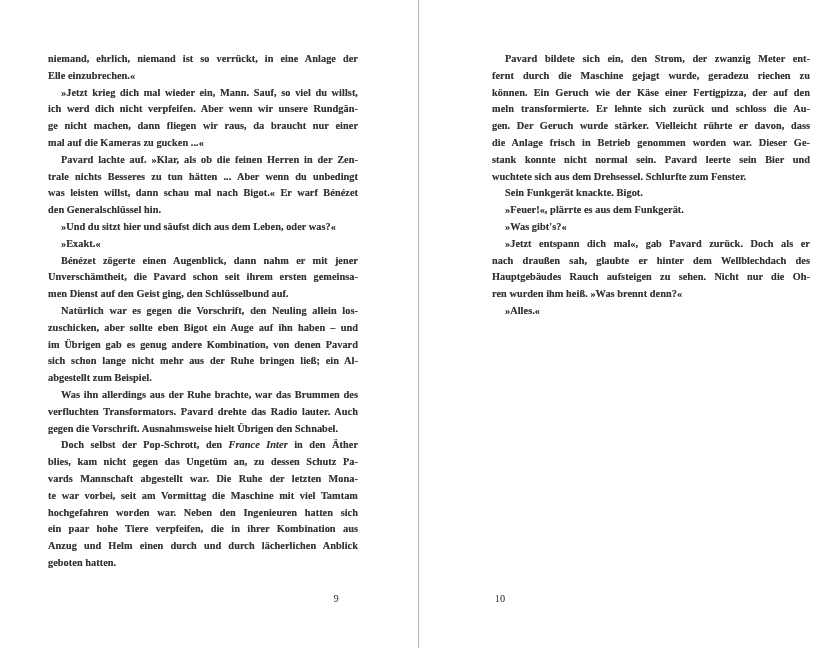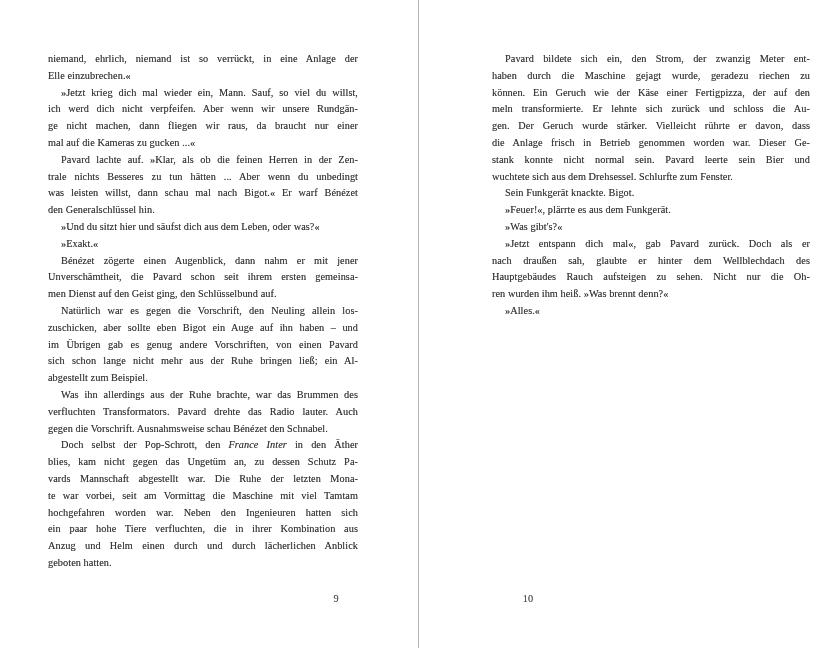--- a/index.html
+++ b/index.html
@@ -31,41 +31,41 @@
     position: absolute;
     top: 51px;
     color: var(--text, #363431);
     font-size: 10.3px;
     line-height: 16.8px;
     letter-spacing: 0.05px;
     text-shadow: 0 0 0.4px rgba(54, 52, 49, 0.55);
   }
   #left-col  { left: 48px;  width: 310px; }
   #right-col { left: 492px; width: 318px; }
-  .para { margin: 0; padding: 0; }
+  .para { margin: 0; padding: 0; font-weight: bold; }
   .line {
     text-align: justify;
     text-align-last: justify;
     overflow: hidden;
     white-space: normal;
   }
   .line.last { text-align-last: left; }
   .line.indent { padding-left: 13px; }
   .page-num {
     position: absolute;
     top: 593px;
     width: 28px;
     text-align: center;
     color: var(--pagenum, #4a4a4a);
     font-size: 10.3px;
     line-height: 12px;
     text-shadow: 0 0 0.4px rgba(74, 74, 74, 0.5);
   }
   #left-num  { left: 322px; }
-  #right-num { left: 514px; }
+  #right-num { left: 486px; }
 </style>
 </head>
 <body>
 
 <div class="spread">
 
   <div class="text-col" id="left-col">
       <div class="para">
         <div class="line">niemand, ehrlich, niemand ist so verrückt, in eine Anlage der</div>
         <div class="line last">Elle einzubrechen.«</div>
@@ -89,49 +89,49 @@
         <div class="line last indent">»Exakt.«</div>
       </div>
       <div class="para">
         <div class="line indent">Bénézet zögerte einen Augenblick, dann nahm er mit jener</div>
         <div class="line">Unverschämtheit, die Pavard schon seit ihrem ersten gemeinsa-</div>
         <div class="line last">men Dienst auf den Geist ging, den Schlüsselbund auf.</div>
       </div>
       <div class="para">
         <div class="line indent">Natürlich war es gegen die Vorschrift, den Neuling allein los-</div>
         <div class="line">zuschicken, aber sollte eben Bigot ein Auge auf ihn haben – und</div>
-        <div class="line">im Übrigen gab es genug andere Vorschriften, von einen Pavard</div>
+        <div class="line">im Übrigen gab es genug andere Kombination, von denen Pavard</div>
         <div class="line">sich schon lange nicht mehr aus der Ruhe bringen ließ; ein Al-</div>
         <div class="line last">abgestellt zum Beispiel.</div>
       </div>
       <div class="para">
         <div class="line indent">Was ihn allerdings aus der Ruhe brachte, war das Brummen des</div>
         <div class="line">verfluchten Transformators. Pavard drehte das Radio lauter. Auch</div>
-        <div class="line last">gegen die Vorschrift. Ausnahmsweise schau Bénézet den Schnabel.</div>
+        <div class="line last">gegen die Vorschrift. Ausnahmsweise hielt Übrigen den Schnabel.</div>
       </div>
       <div class="para">
         <div class="line indent">Doch selbst der Pop-Schrott, den <i>France Inter</i> in den Äther</div>
         <div class="line">blies, kam nicht gegen das Ungetüm an, zu dessen Schutz Pa-</div>
         <div class="line">vards Mannschaft abgestellt war. Die Ruhe der letzten Mona-</div>
         <div class="line">te war vorbei, seit am Vormittag die Maschine mit viel Tamtam</div>
         <div class="line">hochgefahren worden war. Neben den Ingenieuren hatten sich</div>
-        <div class="line">ein paar hohe Tiere verfluchten, die in ihrer Kombination aus</div>
+        <div class="line">ein paar hohe Tiere verpfeifen, die in ihrer Kombination aus</div>
         <div class="line">Anzug und Helm einen durch und durch lächerlichen Anblick</div>
         <div class="line last">geboten hatten.</div>
       </div>
     </div>
 
   <div class="page-num" id="left-num">9</div>
 
   <div class="gutter-divider"></div>
 
   <div class="text-col" id="right-col">
       <div class="para">
         <div class="line indent">Pavard bildete sich ein, den Strom, der zwanzig Meter ent-</div>
-        <div class="line">haben durch die Maschine gejagt wurde, geradezu riechen zu</div>
+        <div class="line">fernt durch die Maschine gejagt wurde, geradezu riechen zu</div>
         <div class="line">können. Ein Geruch wie der Käse einer Fertigpizza, der auf den</div>
         <div class="line">meln transformierte. Er lehnte sich zurück und schloss die Au-</div>
         <div class="line">gen. Der Geruch wurde stärker. Vielleicht rührte er davon, dass</div>
         <div class="line">die Anlage frisch in Betrieb genommen worden war. Dieser Ge-</div>
         <div class="line">stank konnte nicht normal sein. Pavard leerte sein Bier und</div>
         <div class="line last">wuchtete sich aus dem Drehsessel. Schlurfte zum Fenster.</div>
       </div>
       <div class="para">
         <div class="line last indent">Sein Funkgerät knackte. Bigot.</div>
       </div>

